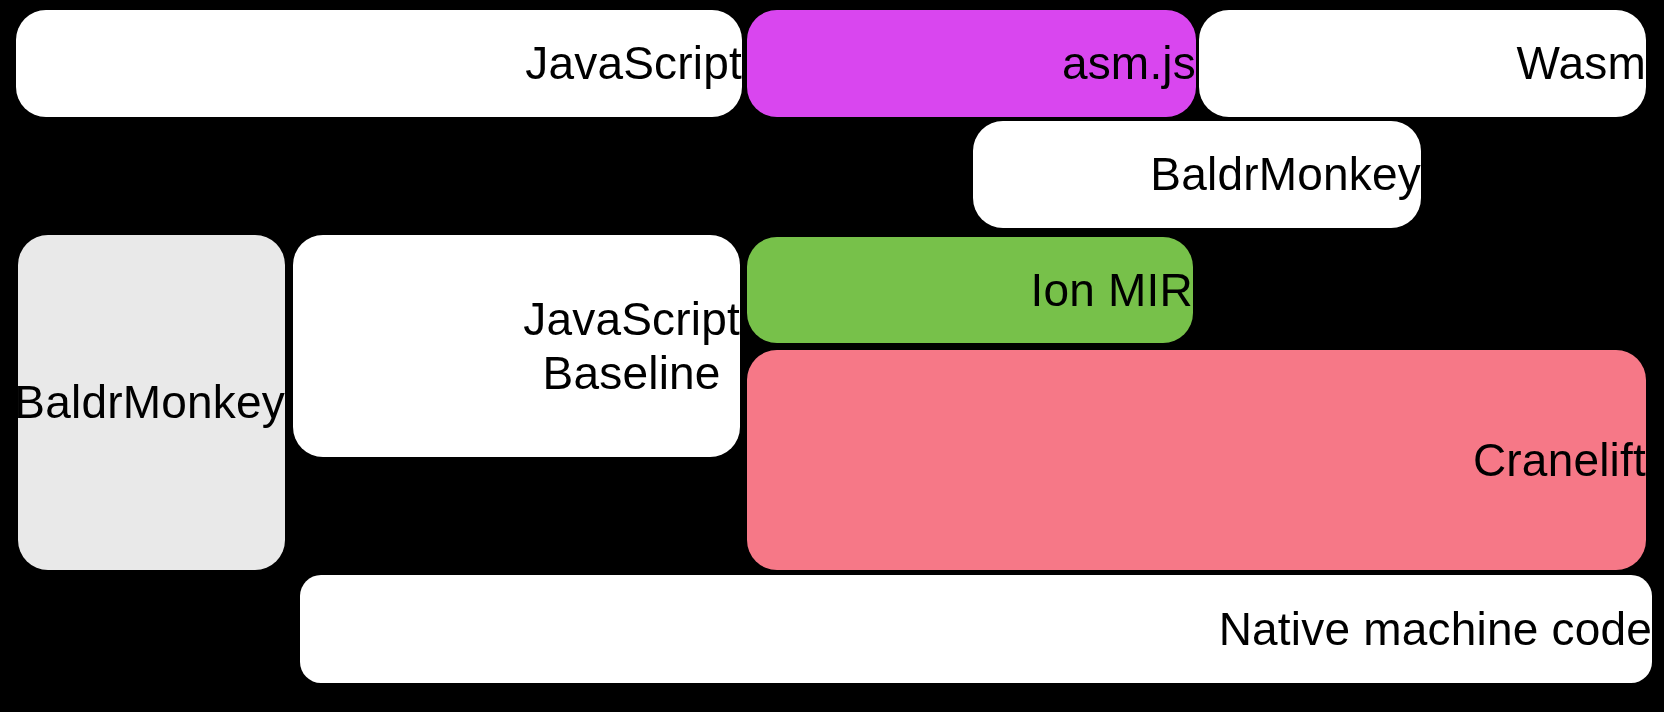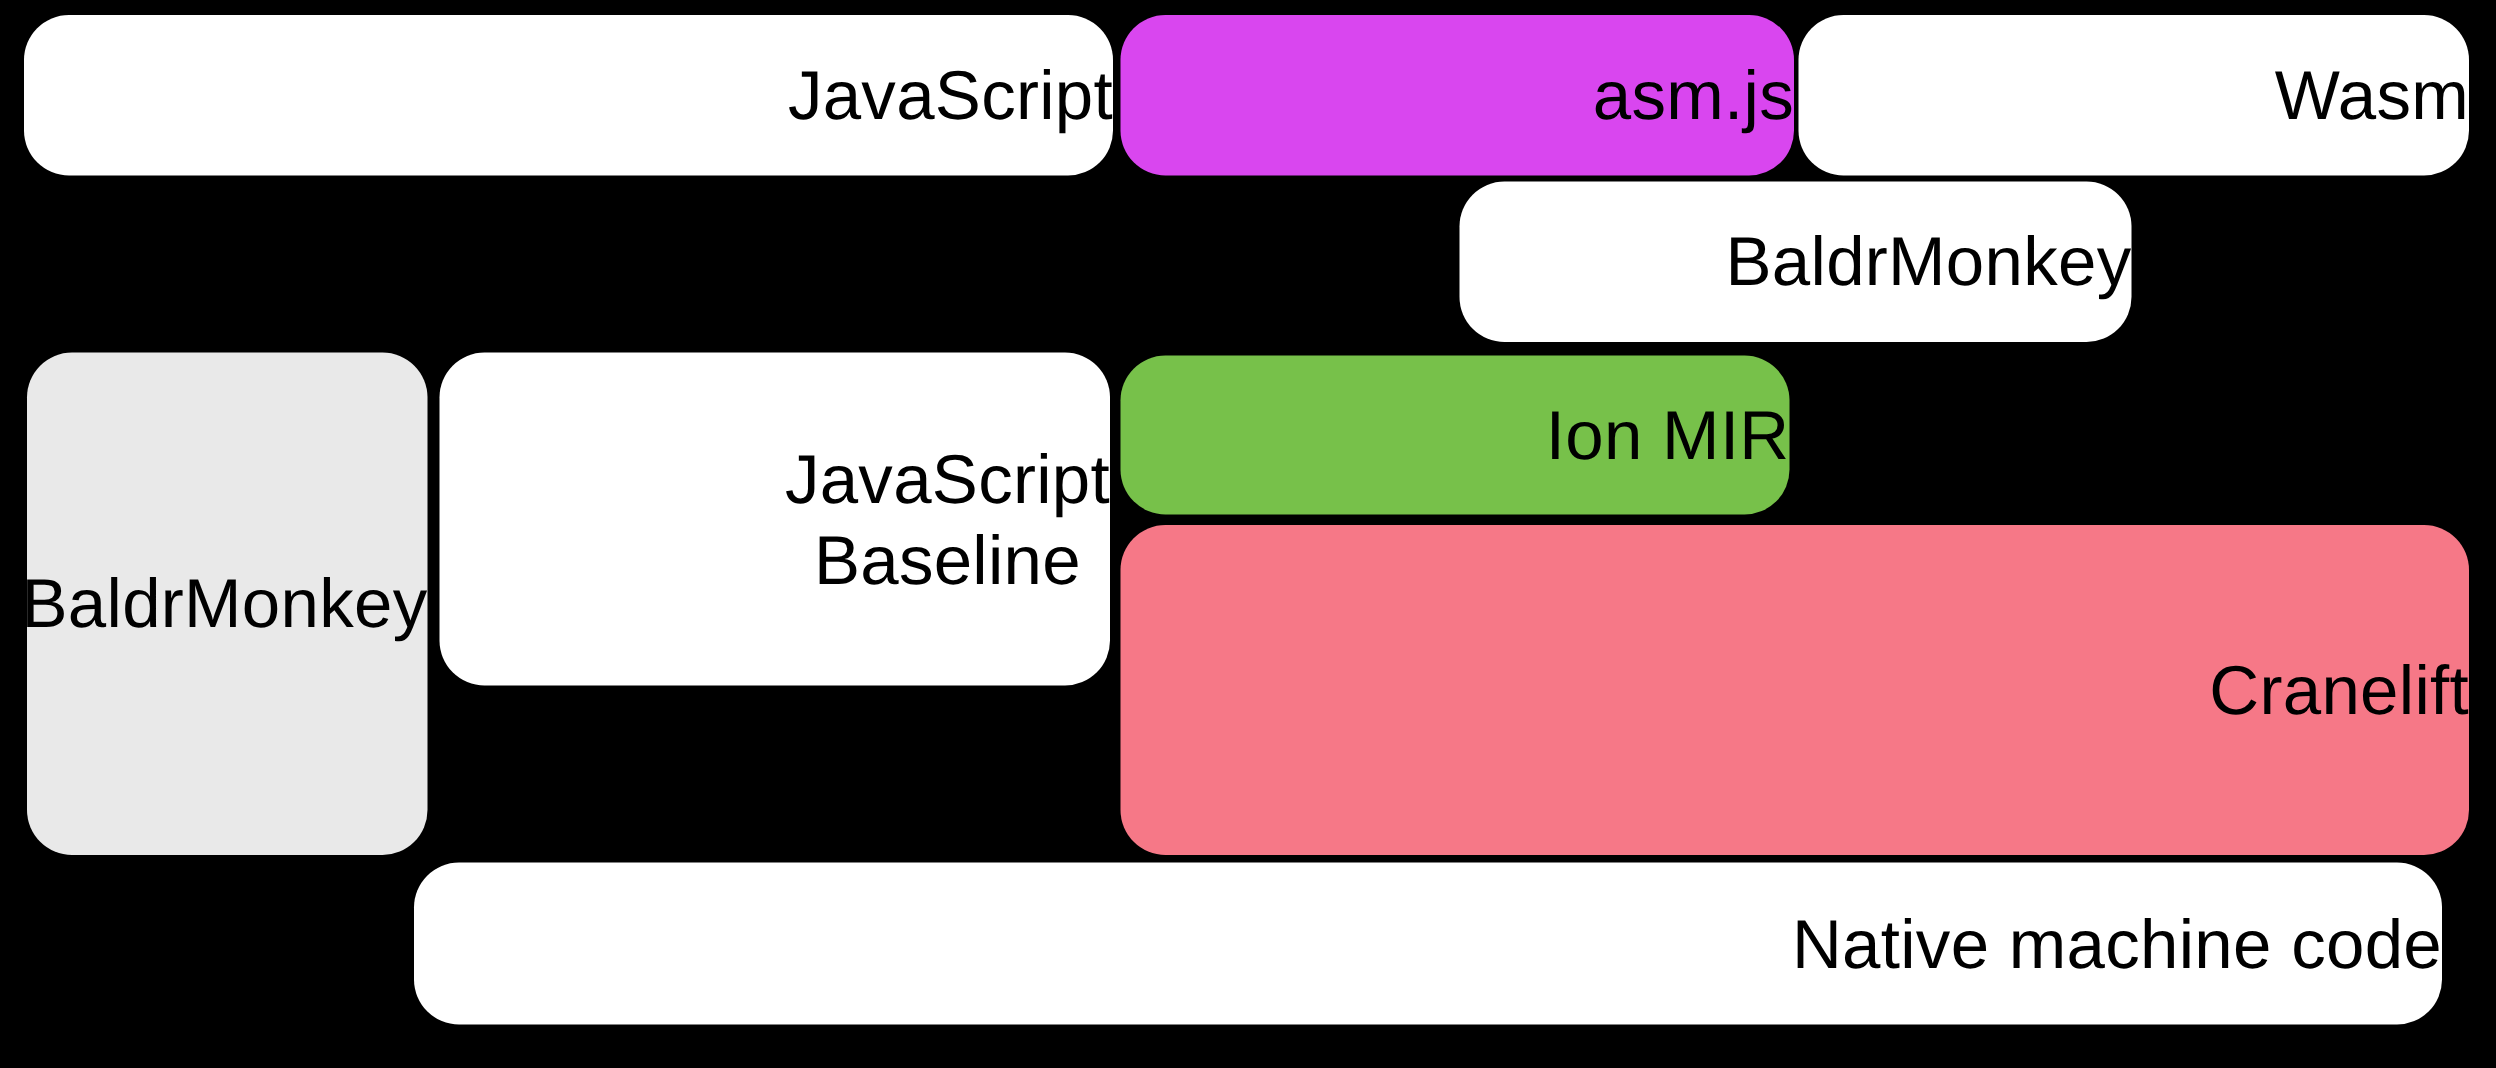--- a/index.html
+++ b/index.html
@@ -36,21 +36,21 @@
   .b-javascript     { left: 16px;   top: 10px;  width: 726px;  height: 107px; }
   .b-asmjs          { left: 747px;  top: 10px;  width: 449px;  height: 107px; }
   .b-wasm           { left: 1199px; top: 10px;  width: 447px;  height: 107px; }
   .b-bytecode       { left: 16px;   top: 121px; width: 953px;  height: 107px; }
   .b-baldrmonkey    { left: 973px;  top: 121px; width: 448px;  height: 107px; padding-left: 30px; }
   .b-interpreter    { left: 18px;   top: 235px; width: 267px;  height: 335px; }
   .b-baseline       { left: 293px;  top: 235px; width: 447px;  height: 222px; }
   .b-ionmir         { left: 747px;  top: 237px; width: 446px;  height: 106px; }
   .b-cranelift      { left: 747px;  top: 350px; width: 899px;  height: 220px; }
   .b-macroassembler { left: 293px;  top: 462px; width: 447px;  height: 108px; }
-  .b-nativecode     { left: 276px;  top: 575px; width: 1352px; height: 108px; }
+  .b-nativecode     { left: 300px;  top: 575px; width: 1352px; height: 108px; border-radius: 21px; }
 </style>
 </head>
 <body>
 
 <div class="stage">
 
   <div class="box b-javascript" style="background-color: rgb(255, 255, 255);">
     <span class="label">JavaScript</span>
   </div>
 

